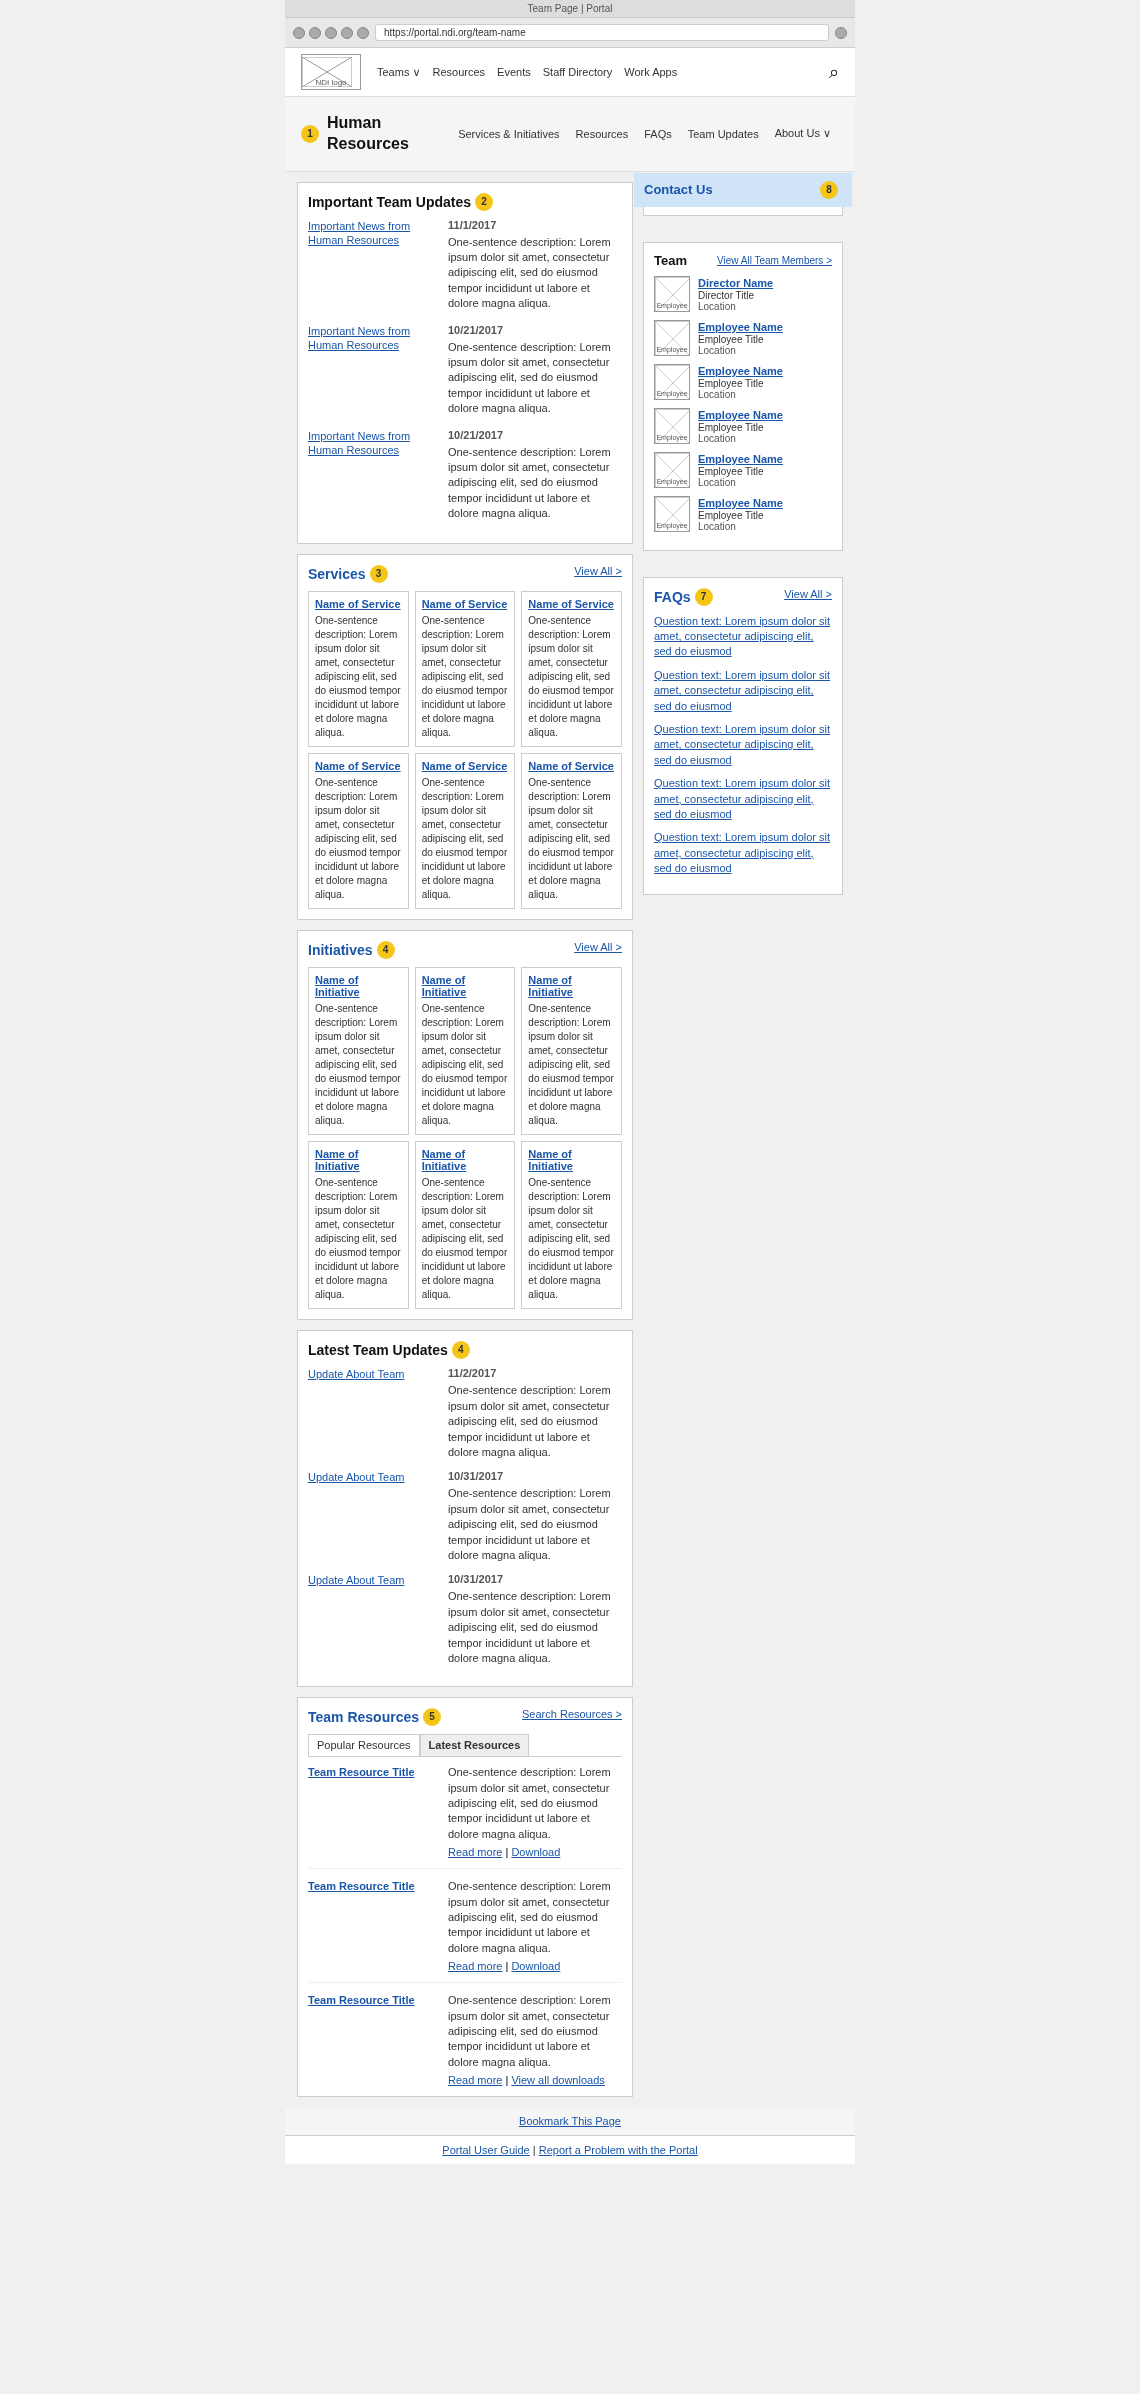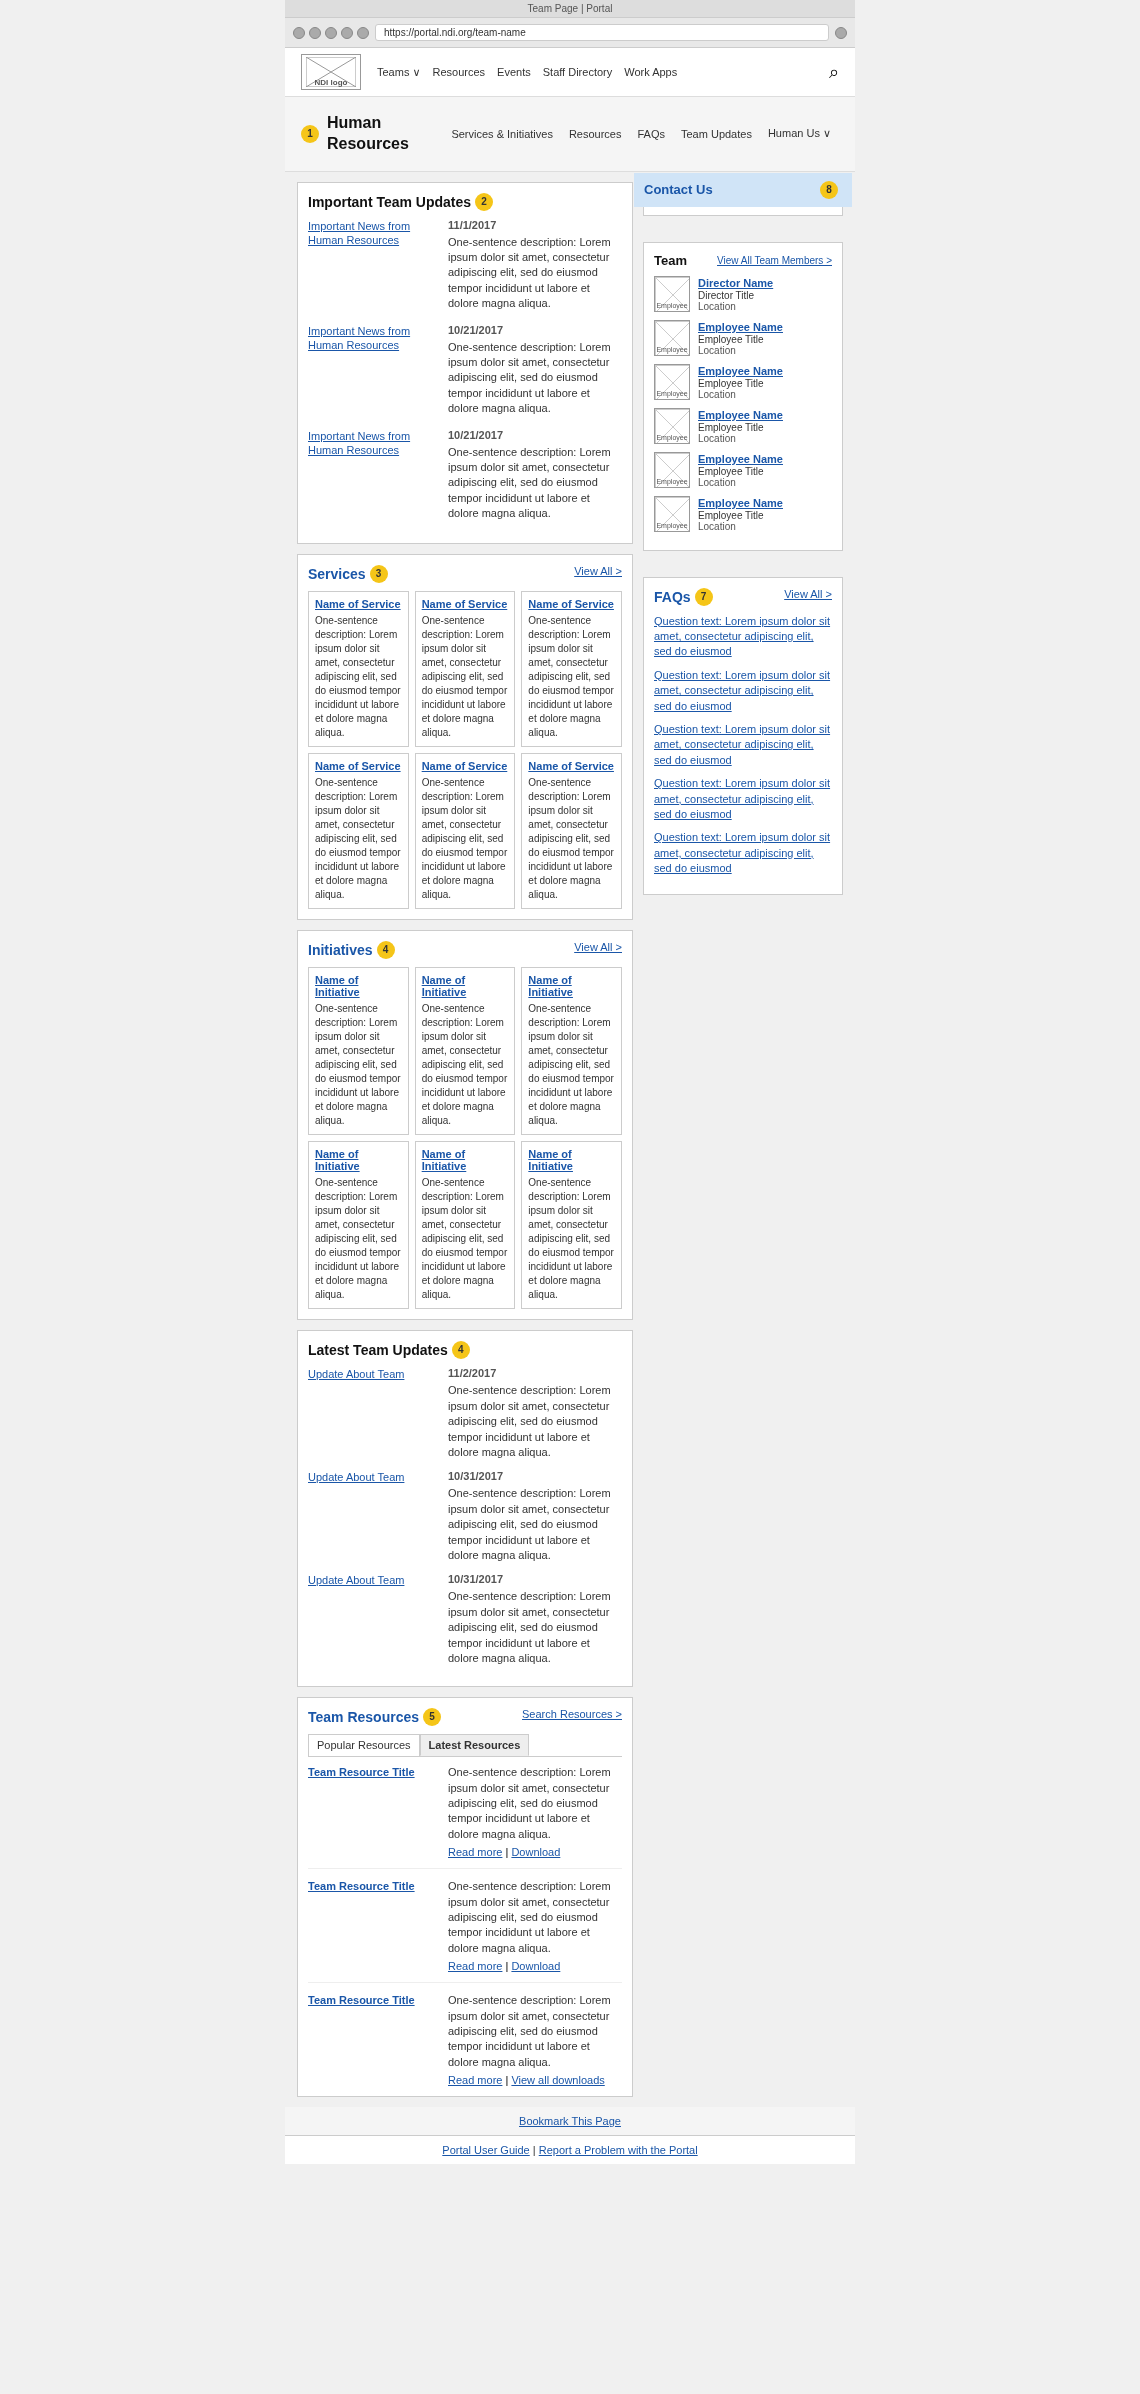--- a/index.html
+++ b/index.html
@@ -7,21 +7,21 @@
 
     
     .browser-chrome { background: #e8e8e8; border-bottom: 1px solid #ccc; padding: 6px 8px; display: flex; align-items: center; gap: 6px; }
     .browser-btns { display: flex; gap: 4px; }
     .browser-btn { width: 12px; height: 12px; border-radius: 50%; background: #aaa; border: 1px solid #888; cursor: pointer; }
     .browser-url { flex: 1; background: white; border: 1px solid #ccc; border-radius: 3px; padding: 2px 8px; font-size: 10px; color: #333; }
     .browser-title { width: 100%; text-align: center; font-size: 10px; color: #555; padding: 3px 0; background: #ddd; border-bottom: 1px solid #ccc; }
 
     
     .top-nav { background: white; border-bottom: 1px solid #ddd; padding: 6px 16px; display: flex; align-items: center; gap: 16px; }
-    .logo-box { border: 1px solid #999; width: 60px; height: 36px; display: flex; align-items: center; justify-content: center; position: relative; font-weight: bold; }
+    .logo-box { border: 1px solid #999; width: 60px; height: 36px; display: flex; align-items: center; position: relative; }
     .logo-box::before, .logo-box::after { content: ''; position: absolute; top: 0; left: 0; width: 100%; height: 100%; }
     .nav-links { display: flex; align-items: center; gap: 12px; flex: 1; }
     .nav-link { font-size: 11px; color: #333; text-decoration: none; cursor: pointer; text-align: right; }
     .search-icon-btn { margin-left: auto; cursor: pointer; font-size: 18px; }
 
     
     .sub-nav { background: #f5f5f5; border-bottom: 1px solid #ddd; padding: 0 16px; display: flex; align-items: center; gap: 0; }
     .page-title { font-size: 16px; font-weight: bold; padding: 8px 0; color: #111; min-width: 90px; line-height: 1.3; }
     .circle-badge { display: inline-block; width: 18px; height: 18px; border-radius: 50%; background: #f5c518; color: #333; font-size: 10px; font-weight: bold; text-align: center; line-height: 18px; margin-right: 4px; flex-shrink: 0; }
     .sub-nav-links { display: flex; align-items: center; gap: 0; flex: 1; padding-left: 8px; }
@@ -132,21 +132,21 @@
 <div class="sub-nav">
   <div style="display:flex;align-items:center;gap:4px;padding:8px 0;min-width:100px;">
     <span class="circle-badge">1</span>
     <span class="page-title">Human Resources</span>
   </div>
   <div class="sub-nav-links">
     <a class="sub-nav-link">Services &amp; Initiatives</a>
     <a class="sub-nav-link">Resources</a>
     <a class="sub-nav-link">FAQs</a>
     <a class="sub-nav-link">Team Updates</a>
-    <a class="sub-nav-link">Human Us ∨</a>
+    <a class="sub-nav-link">About Us ∨</a>
   </div>
 </div>
 
 <div class="main-content">
 
   <div class="left-col">
 
     <div class="panel">
       <div class="panel-header">
         <div class="header-row">

